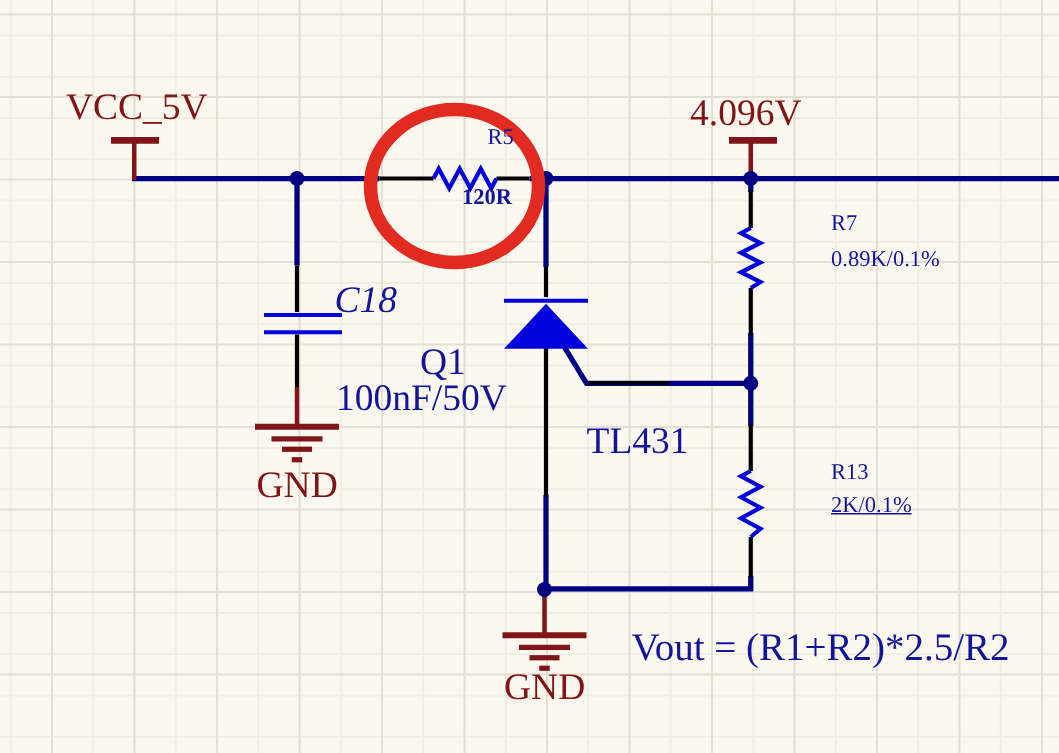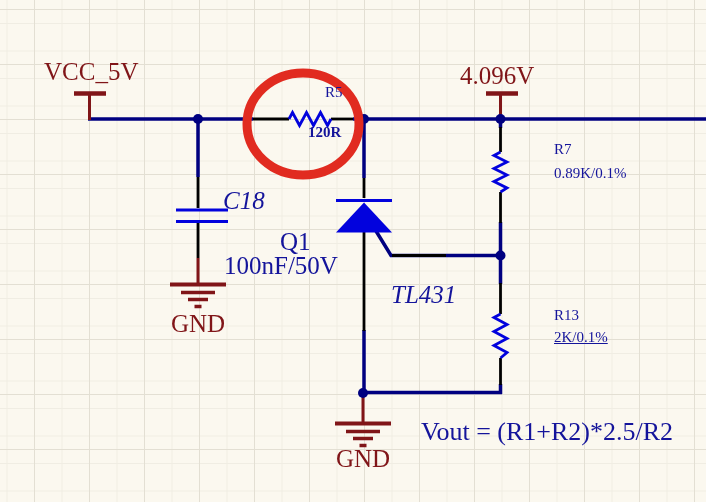--- a/index.html
+++ b/index.html
@@ -129,21 +129,21 @@
 <div class="label maroon fs25" style="left:44px;top:59px;">VCC_5V</div>
 <div class="label maroon fs25" style="left:460px;top:63px;">4.096V</div>
 
 <div class="label blue fs21" style="left:277px;top:85px;">R5</div>
 <div class="label blue fs21" style="left:260px;top:125px;font-weight:bold;">120R</div>
 
 <div class="label blue fs25" style="left:223px;top:188px;font-style:italic;">C18</div>
 <div class="label blue fs25" style="left:280px;top:201px;margin-top:28px;">Q1</div>
 <div class="label blue fs25" style="left:224px;top:241px;margin-top:12px;">100nF/50V</div>
 
-<div class="label blue fs25" style="left:391px;top:282px;font-style:italic;">TL431</div>
+<div class="label blue fs25" style="left:391px;top:282px;">TL431</div>
 
 <div class="label blue fs21" style="left:506px;top:142px;">R7</div>
 <div class="label blue fs21" style="left:506px;top:166px;">0.89K/0.1%</div>
 
 <div class="label blue fs21" style="left:506px;top:308px;">R13</div>
 <div class="label blue fs21" style="left:506px;top:330px;text-decoration:underline;">2K/0.1%</div>
 
 <div class="label maroon fs25" style="left:171px;top:311px;">GND</div>
 <div class="label maroon fs25" style="left:336px;top:446px;">GND</div>
 

